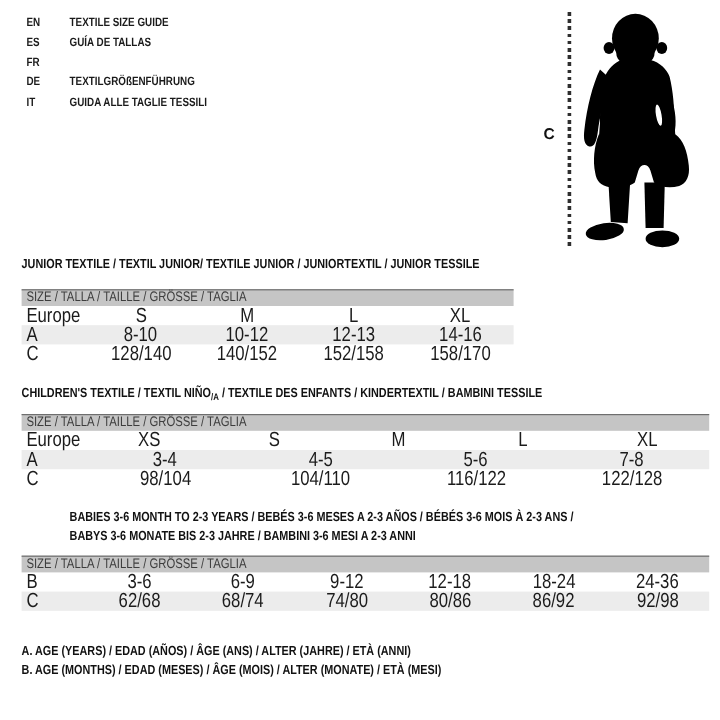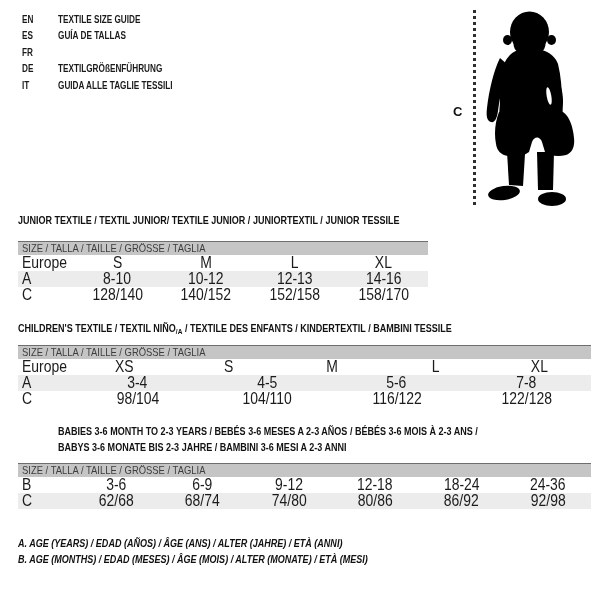--- a/index.html
+++ b/index.html
@@ -30,21 +30,21 @@
   .bar{
     height:14px;line-height:13px;box-sizing:border-box;
     background:var(--bar_bg,#c5c5c5);border-top:1px solid var(--bar_border,#6e6e6e);
     font-size:11.5px;color:var(--bar_text,#3d3d3d);padding-left:4px;
   }
   .trow{display:flex;height:16px;line-height:16px;font-size:17px;color:#1b1b1b;}
   .trow .lbl{width:55px;padding-left:4px;box-sizing:border-box;text-align:left;}
   .trow .cell{flex:1;text-align:center;}
   .shaded{background:var(--row_shaded,#ececec);}
 
-  .legend{left:18px;top:535px;font-weight:bold;font-size:11px;line-height:16.2px;color:#111;font-style:italic;}
+  .legend{left:18px;top:535px;font-weight:bold;font-size:11px;line-height:16.2px;color:#111;}
 
   .dotline{
     left:473px;top:10px;width:3px;height:197px;
     background:repeating-linear-gradient(to bottom,var(--line,#2e2e2e) 0 3px,transparent 3px 6px);
   }
   .heightC{left:453px;top:104px;font-size:13px;font-weight:bold;color:#111;}
   .baby{left:484px;top:6px;}
 </style>
 </head>
 <body>

